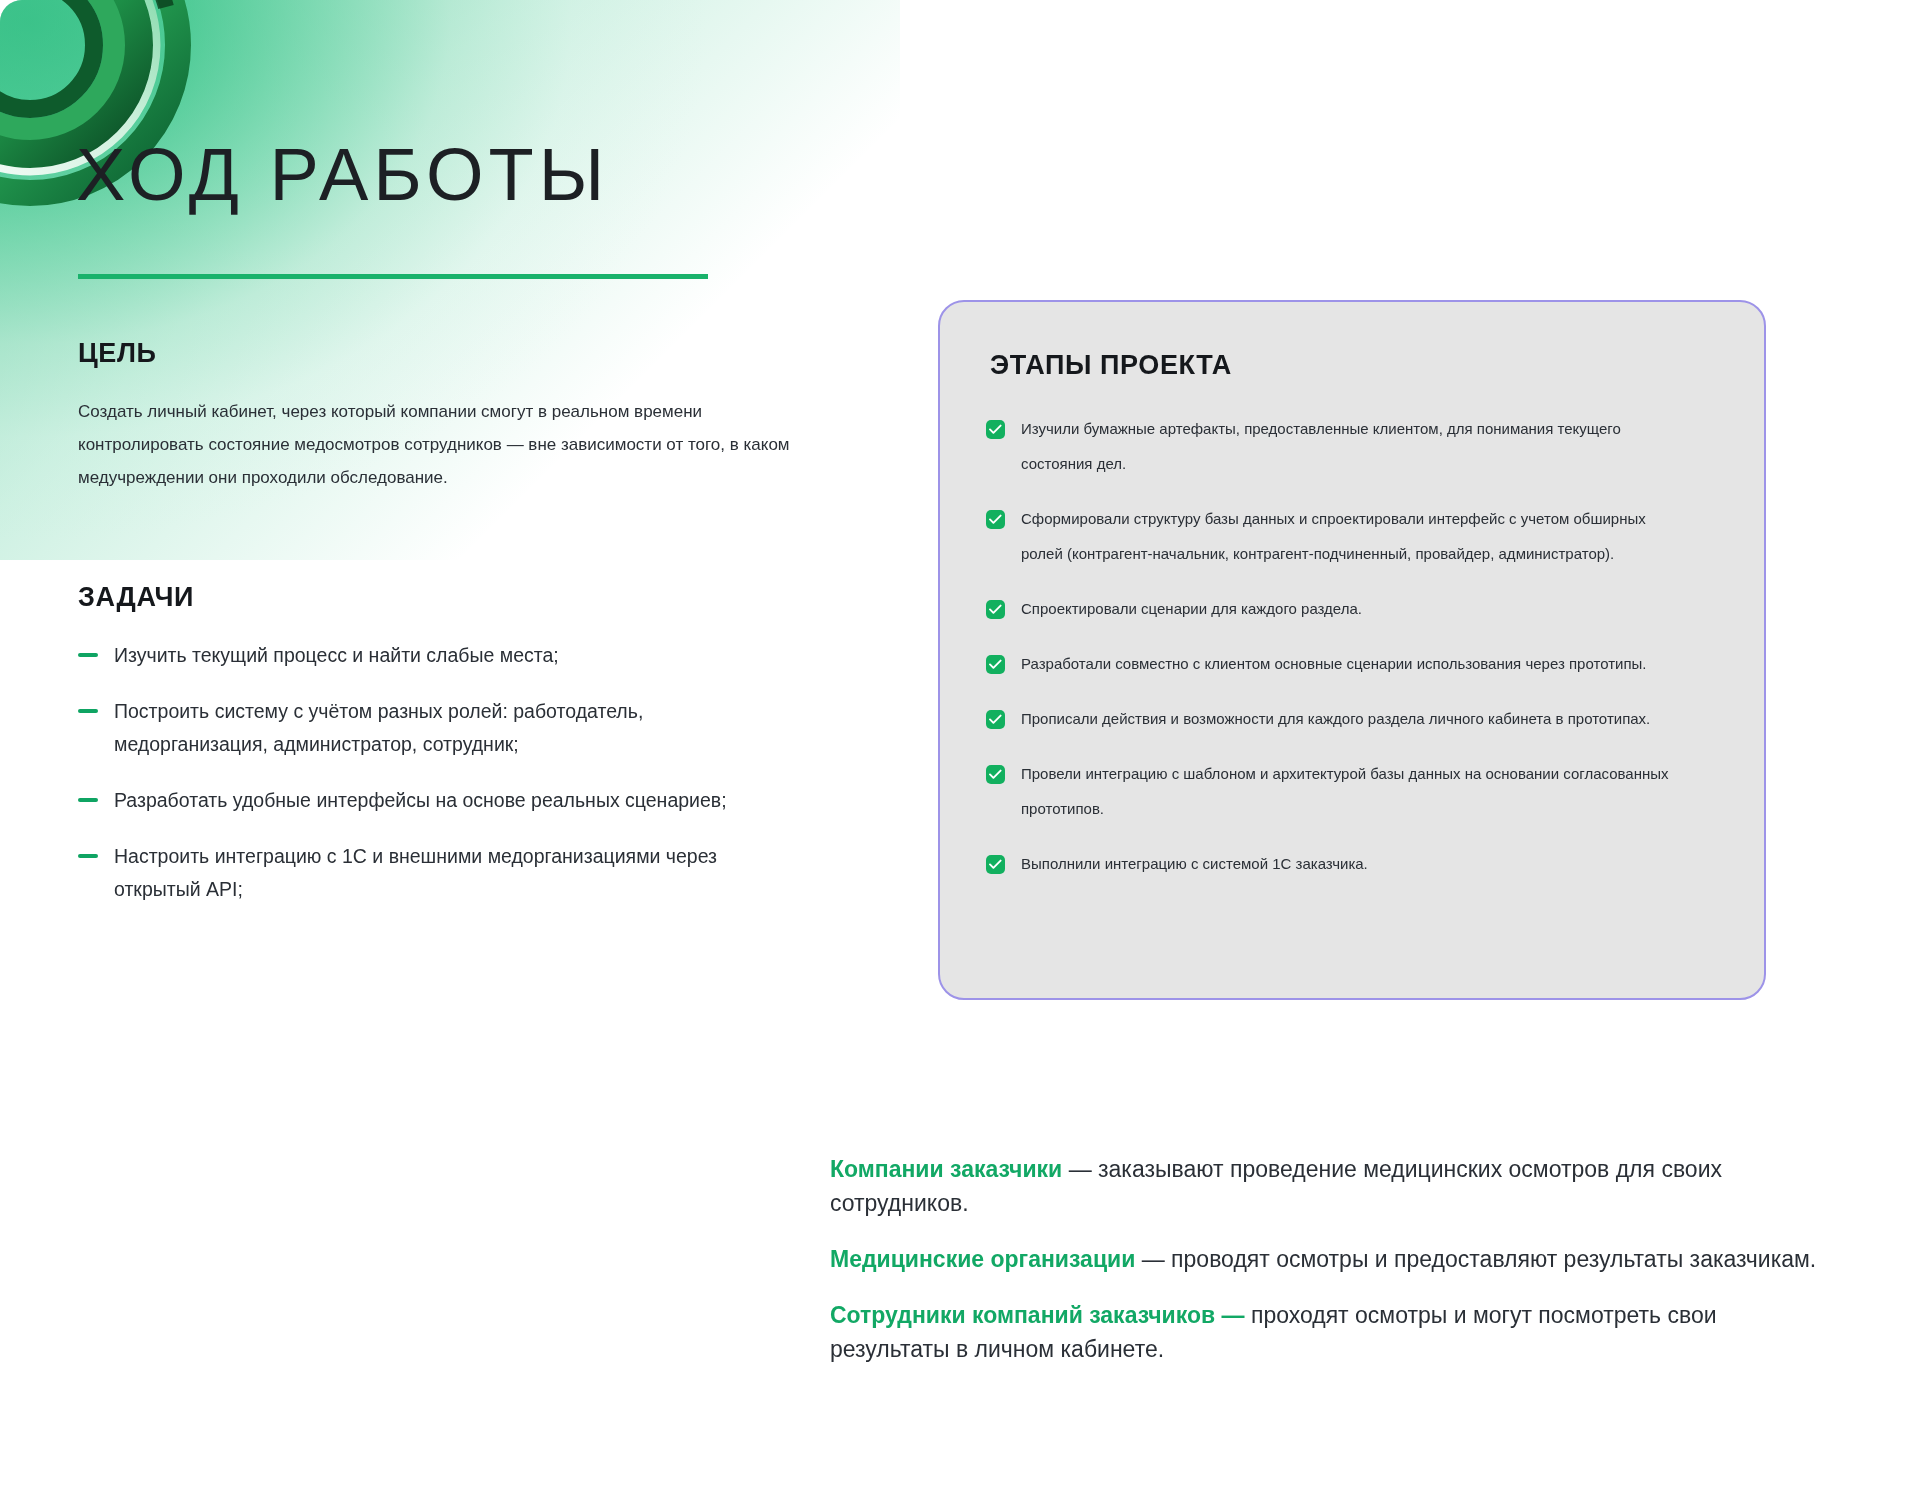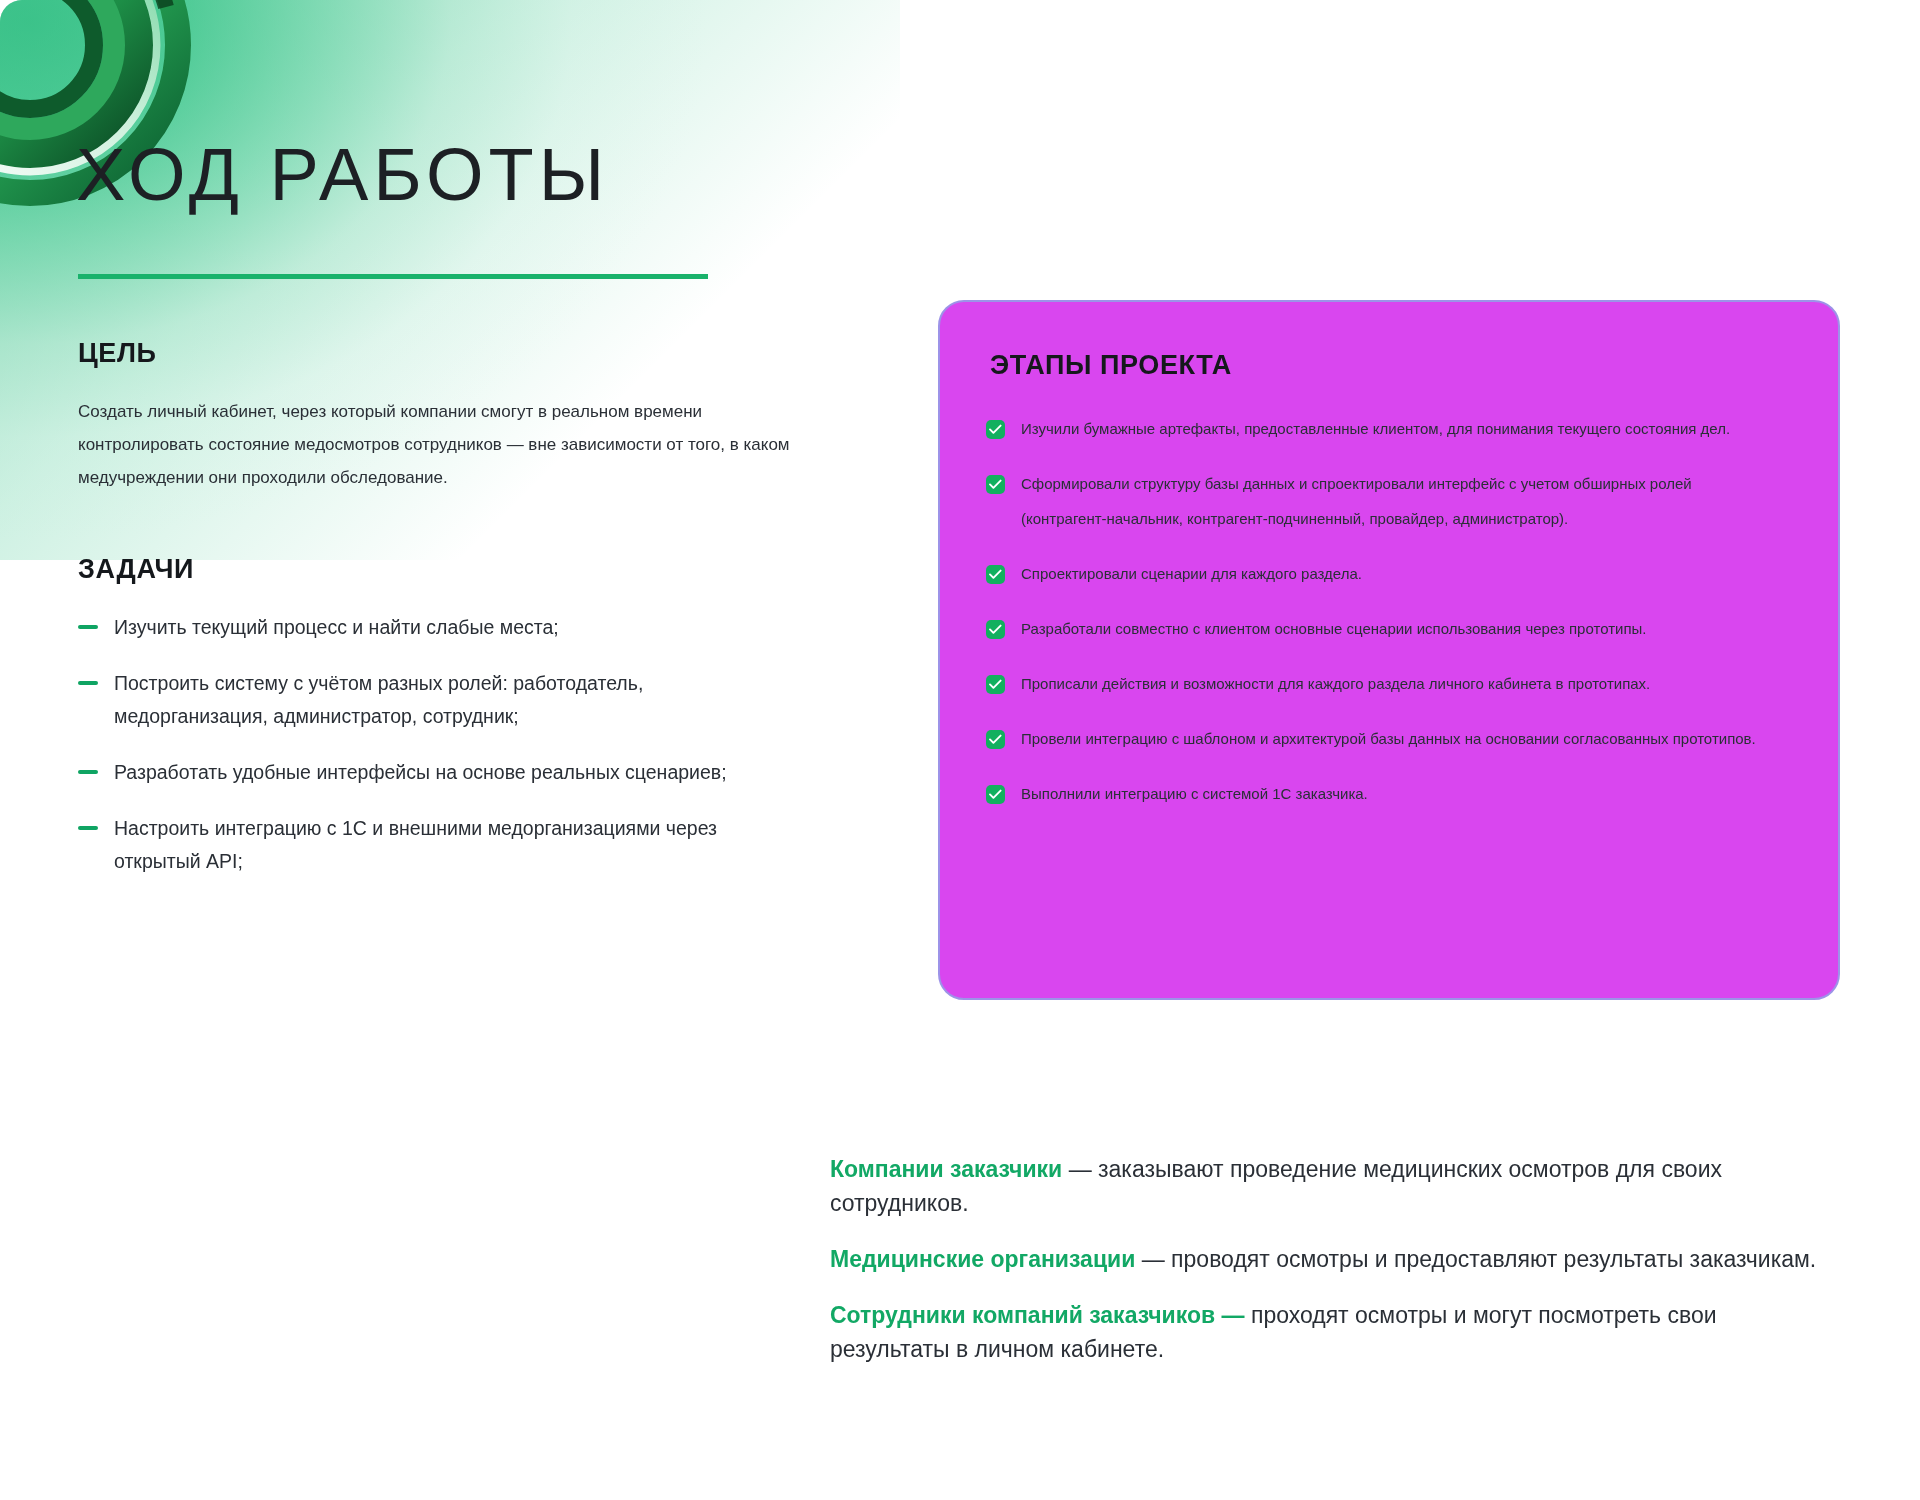--- a/index.html
+++ b/index.html
@@ -87,21 +87,21 @@
     letter-spacing: 0.6px;
     color: #15181c;
     margin-bottom: 26px;
   }
   .body-p {
     font-size: 17px;
     line-height: 33px;
     color: #2a2f36;
     font-weight: 400;
   }
-  #tasks-title { margin-top: 60px; }
+  #tasks-title { margin-top: 88px; }
 
   .task-item {
     display: flex;
     align-items: flex-start;
     margin-bottom: 23px;
   }
   .dash {
     flex: 0 0 auto;
     width: 20px; height: 4px;
     background: #0fa463;
@@ -112,25 +112,25 @@
   .task-text {
     font-size: 19.5px;
     line-height: 33px;
     color: #2a2f36;
   }
 
   
   #stages-card {
     position: absolute;
     left: 938px; top: 300px;
-    width: 902px;
+    width: 828px;
     height: 700px;
     border: 2px solid #9d93e8;
     border-radius: 26px;
-    background: #d946ef;
+    background: #e5e5e5;
     padding: 48px 76px 40px 46px;
   }
   #stages-title {
     font-size: 27px;
     font-weight: 700;
     letter-spacing: 0.6px;
     color: #15181c;
     margin-bottom: 30px;
     margin-left: 4px;
   }

